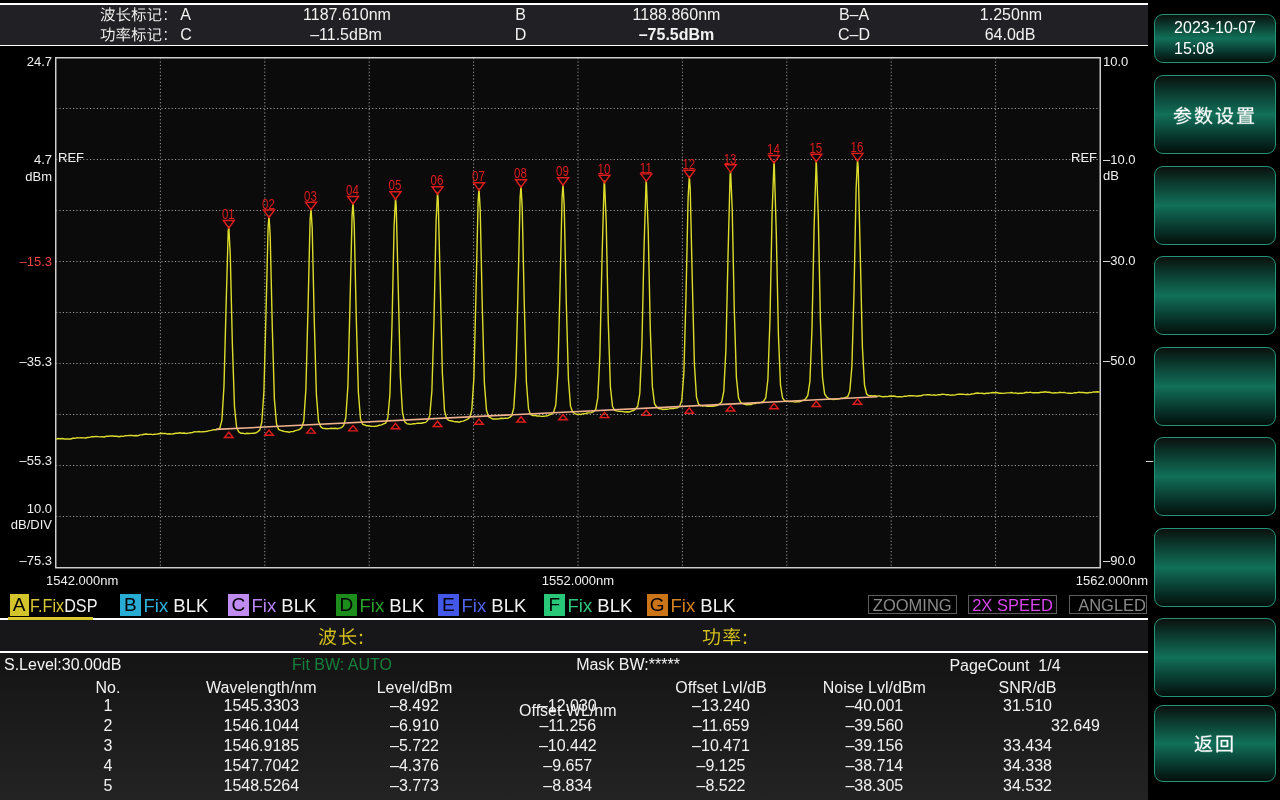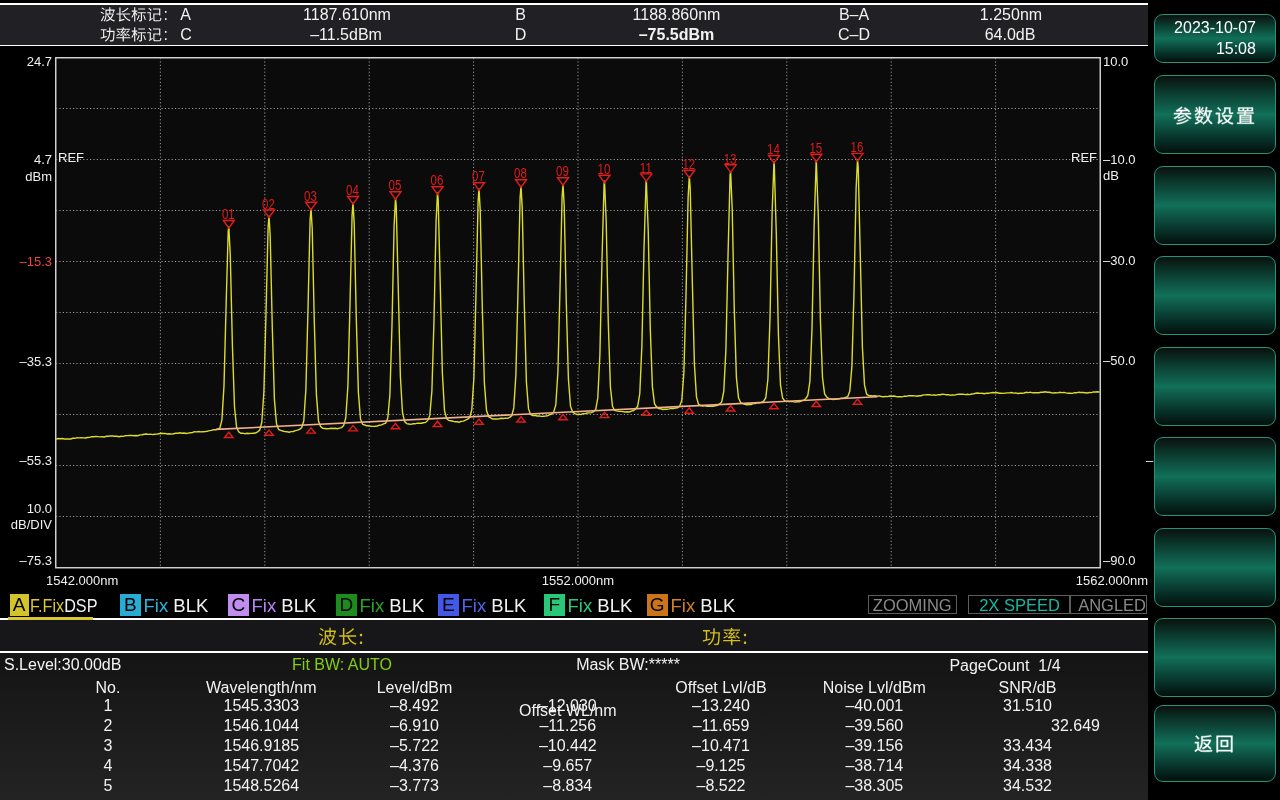--- a/index.html
+++ b/index.html
@@ -135,39 +135,39 @@
 <div style="position:absolute;left:251.5px;top:595px;font-size:18.5px;line-height:21px;white-space:nowrap"><span style="color:#b884f4">Fix</span> <span style="color:#f2f2f2">BLK</span></div>
 <div style="position:absolute;left:335.5px;top:594px;width:21.5px;height:22px;background:#1c8c1c;color:#000;font-size:19px;line-height:22px;text-align:center">D</div>
 <div style="position:absolute;left:359.5px;top:595px;font-size:18.5px;line-height:21px;white-space:nowrap"><span style="color:#28a428">Fix</span> <span style="color:#f2f2f2">BLK</span></div>
 <div style="position:absolute;left:437.5px;top:594px;width:21.5px;height:22px;background:#4458e8;color:#000;font-size:19px;line-height:22px;text-align:center">E</div>
 <div style="position:absolute;left:461.5px;top:595px;font-size:18.5px;line-height:21px;white-space:nowrap"><span style="color:#5064ec">Fix</span> <span style="color:#f2f2f2">BLK</span></div>
 <div style="position:absolute;left:543.5px;top:594px;width:21.5px;height:22px;background:#28c878;color:#000;font-size:19px;line-height:22px;text-align:center">F</div>
 <div style="position:absolute;left:567.5px;top:595px;font-size:18.5px;line-height:21px;white-space:nowrap"><span style="color:#2cc87c">Fix</span> <span style="color:#f2f2f2">BLK</span></div>
 <div style="position:absolute;left:646.5px;top:594px;width:21.5px;height:22px;background:#cc7418;color:#000;font-size:19px;line-height:22px;text-align:center">G</div>
 <div style="position:absolute;left:670.5px;top:595px;font-size:18.5px;line-height:21px;white-space:nowrap"><span style="color:#d4821c">Fix</span> <span style="color:#f2f2f2">BLK</span></div>
 <div style="position:absolute;left:868px;top:594.5px;width:88.5px;height:19.5px;border:1px solid #5c5c5c;color:#8a8a8a;font-size:16.5px;line-height:19px;text-align:center">ZOOMING</div>
-<div style="position:absolute;left:968px;top:594.5px;width:103px;height:19.5px;border:1px solid #5c5c5c;color:#14b8a6;font-size:16.5px;line-height:19px;text-align:center">2X SPEED</div>
+<div style="position:absolute;left:968px;top:594.5px;width:89px;height:19.5px;border:1px solid #5c5c5c;color:#d946ef;font-size:16.5px;line-height:19px;text-align:center">2X SPEED</div>
 <div style="position:absolute;left:1069px;top:594.5px;width:78px;height:19.5px;border:1px solid #5c5c5c;color:#8a8a8a;font-size:16.5px;line-height:19px;text-align:right">ANGLED</div>
 <div style="position:absolute;left:0.0px;top:618.4px;width:1148.0px;height:1.8px;background:#fff"></div>
 <div style="position:absolute;left:8.0px;top:616.8px;width:85.0px;height:3.4px;background:#d8c832"></div>
 <div style="position:absolute;left:0.0px;top:620.2px;width:1148.0px;height:31.2px;background:#17171a"></div>
 <div style="position:absolute;left:0.0px;top:651.4px;width:1148.0px;height:1.8px;background:#fff"></div>
 <svg style="position:absolute;left:318.0px;top:624.6px" width="49" height="24" fill="#d4c01a">
     <path transform="translate(0.00,18.81) scale(0.019000,-0.019000)" d="M92 777C151 745 227 696 265 662L309 722C271 755 194 801 135 830ZM38 506C99 477 177 431 215 398L258 460C219 491 140 535 80 562ZM62 -21 128 -67C180 26 240 151 285 256L226 301C177 188 110 56 62 -21ZM597 625V448H426V625ZM354 695V442C354 297 343 98 234 -42C252 -49 283 -67 296 -79C395 49 420 233 425 381H451C489 277 542 187 611 112C541 53 458 10 368 -20C384 -33 407 -64 417 -82C507 -50 590 -3 663 60C734 -2 819 -50 918 -80C929 -60 950 -31 967 -16C870 10 786 54 715 112C791 194 851 299 886 430L839 451L825 448H670V625H859C843 579 824 533 807 501L872 480C900 531 932 612 957 684L903 698L890 695H670V841H597V695ZM522 381H793C763 294 718 221 662 161C602 223 555 298 522 381Z"></path>
     <path transform="translate(20.20,18.81) scale(0.019000,-0.019000)" d="M769 818C682 714 536 619 395 561C414 547 444 517 458 500C593 567 745 671 844 786ZM56 449V374H248V55C248 15 225 0 207 -7C219 -23 233 -56 238 -74C262 -59 300 -47 574 27C570 43 567 75 567 97L326 38V374H483C564 167 706 19 914 -51C925 -28 949 3 967 20C775 75 635 202 561 374H944V449H326V835H248V449Z"></path>
     <path transform="translate(40.40,18.81) scale(0.019000,-0.019000)" d="M139 390C175 390 205 418 205 460C205 501 175 530 139 530C102 530 73 501 73 460C73 418 102 390 139 390ZM139 -13C175 -13 205 15 205 56C205 98 175 126 139 126C102 126 73 98 73 56C73 15 102 -13 139 -13Z"></path>
   </svg>
 <svg style="position:absolute;left:702.0px;top:624.6px" width="49" height="24" fill="#d4c01a">
     <path transform="translate(0.00,18.81) scale(0.019000,-0.019000)" d="M38 182 56 105C163 134 307 175 443 214L434 285L273 242V650H419V722H51V650H199V222C138 206 82 192 38 182ZM597 824C597 751 596 680 594 611H426V539H591C576 295 521 93 307 -22C326 -36 351 -62 361 -81C590 47 649 273 665 539H865C851 183 834 47 805 16C794 3 784 0 763 0C741 0 685 1 623 6C637 -14 645 -46 647 -68C704 -71 762 -72 794 -69C828 -66 850 -58 872 -30C910 16 924 160 940 574C940 584 940 611 940 611H669C671 680 672 751 672 824Z"></path>
     <path transform="translate(20.20,18.81) scale(0.019000,-0.019000)" d="M829 643C794 603 732 548 687 515L742 478C788 510 846 558 892 605ZM56 337 94 277C160 309 242 353 319 394L304 451C213 407 118 363 56 337ZM85 599C139 565 205 515 236 481L290 527C256 561 190 609 136 640ZM677 408C746 366 832 306 874 266L930 311C886 351 797 410 730 448ZM51 202V132H460V-80H540V132H950V202H540V284H460V202ZM435 828C450 805 468 776 481 750H71V681H438C408 633 374 592 361 579C346 561 331 550 317 547C324 530 334 498 338 483C353 489 375 494 490 503C442 454 399 415 379 399C345 371 319 352 297 349C305 330 315 297 318 284C339 293 374 298 636 324C648 304 658 286 664 270L724 297C703 343 652 415 607 466L551 443C568 424 585 401 600 379L423 364C511 434 599 522 679 615L618 650C597 622 573 594 550 567L421 560C454 595 487 637 516 681H941V750H569C555 779 531 818 508 847Z"></path>
     <path transform="translate(40.40,18.81) scale(0.019000,-0.019000)" d="M139 390C175 390 205 418 205 460C205 501 175 530 139 530C102 530 73 501 73 460C73 418 102 390 139 390ZM139 -13C175 -13 205 15 205 56C205 98 175 126 139 126C102 126 73 98 73 56C73 15 102 -13 139 -13Z"></path>
   </svg>
 <div style="position:absolute;left:0;top:653.2px;width:1148px;height:146.8px;background:linear-gradient(180deg,#141414,#232323)"></div>
 <div style="position:absolute;top:652.5px;font-size:16px;line-height:24.0px;color:#f2f2f2;font-weight:normal;white-space:nowrap;left:4.0px;">S.Level:30.00dB</div>
-<div style="position:absolute;top:652.5px;font-size:16px;line-height:24.0px;color:#84cc16;font-weight:normal;white-space:nowrap;left:342.0px;transform:translateX(-50%);">Fit BW: AUTO</div>
+<div style="position:absolute;top:652.5px;font-size:16px;line-height:24.0px;color:#15803d;font-weight:normal;white-space:nowrap;left:342.0px;transform:translateX(-50%);">Fit BW: AUTO</div>
 <div style="position:absolute;top:652.5px;font-size:16px;line-height:24.0px;color:#f2f2f2;font-weight:normal;white-space:nowrap;left:628.0px;transform:translateX(-50%);">Mask BW:*****</div>
 <div style="position:absolute;top:654.0px;font-size:16px;line-height:24.0px;color:#f2f2f2;font-weight:normal;white-space:nowrap;left:1005.0px;transform:translateX(-50%);">PageCount&nbsp; 1/4</div>
 <div style="position:absolute;top:675.5px;font-size:16px;line-height:24.0px;color:#f2f2f2;font-weight:normal;white-space:nowrap;left:108.0px;transform:translateX(-50%);">No.</div>
 <div style="position:absolute;top:675.5px;font-size:16px;line-height:24.0px;color:#f2f2f2;font-weight:normal;white-space:nowrap;left:261.3px;transform:translateX(-50%);">Wavelength/nm</div>
 <div style="position:absolute;top:675.5px;font-size:16px;line-height:24.0px;color:#f2f2f2;font-weight:normal;white-space:nowrap;left:414.5px;transform:translateX(-50%);">Level/dBm</div>
 <div style="position:absolute;top:675.5px;font-size:16px;line-height:24.0px;color:#f2f2f2;font-weight:normal;white-space:nowrap;left:567.8px;transform:translateX(-50%);margin-top:23px;">Offset WL/nm</div>
 <div style="position:absolute;top:675.5px;font-size:16px;line-height:24.0px;color:#f2f2f2;font-weight:normal;white-space:nowrap;left:721.0px;transform:translateX(-50%);">Offset Lvl/dB</div>
 <div style="position:absolute;top:675.5px;font-size:16px;line-height:24.0px;color:#f2f2f2;font-weight:normal;white-space:nowrap;left:874.3px;transform:translateX(-50%);">Noise Lvl/dBm</div>
 <div style="position:absolute;top:675.5px;font-size:16px;line-height:24.0px;color:#f2f2f2;font-weight:normal;white-space:nowrap;left:1027.5px;transform:translateX(-50%);">SNR/dB</div>
 <div style="position:absolute;top:694.3px;font-size:16px;line-height:24.0px;color:#f2f2f2;font-weight:normal;white-space:nowrap;left:108.0px;transform:translateX(-50%);">1</div>
@@ -198,21 +198,21 @@
 <div style="position:absolute;top:754.3px;font-size:16px;line-height:24.0px;color:#f2f2f2;font-weight:normal;white-space:nowrap;left:721.0px;transform:translateX(-50%);">–9.125</div>
 <div style="position:absolute;top:754.3px;font-size:16px;line-height:24.0px;color:#f2f2f2;font-weight:normal;white-space:nowrap;left:874.3px;transform:translateX(-50%);">–38.714</div>
 <div style="position:absolute;top:754.3px;font-size:16px;line-height:24.0px;color:#f2f2f2;font-weight:normal;white-space:nowrap;left:1027.5px;transform:translateX(-50%);">34.338</div>
 <div style="position:absolute;top:774.3px;font-size:16px;line-height:24.0px;color:#f2f2f2;font-weight:normal;white-space:nowrap;left:108.0px;transform:translateX(-50%);">5</div>
 <div style="position:absolute;top:774.3px;font-size:16px;line-height:24.0px;color:#f2f2f2;font-weight:normal;white-space:nowrap;left:261.3px;transform:translateX(-50%);">1548.5264</div>
 <div style="position:absolute;top:774.3px;font-size:16px;line-height:24.0px;color:#f2f2f2;font-weight:normal;white-space:nowrap;left:414.5px;transform:translateX(-50%);">–3.773</div>
 <div style="position:absolute;top:774.3px;font-size:16px;line-height:24.0px;color:#f2f2f2;font-weight:normal;white-space:nowrap;left:567.8px;transform:translateX(-50%);">–8.834</div>
 <div style="position:absolute;top:774.3px;font-size:16px;line-height:24.0px;color:#f2f2f2;font-weight:normal;white-space:nowrap;left:721.0px;transform:translateX(-50%);">–8.522</div>
 <div style="position:absolute;top:774.3px;font-size:16px;line-height:24.0px;color:#f2f2f2;font-weight:normal;white-space:nowrap;left:874.3px;transform:translateX(-50%);">–38.305</div>
 <div style="position:absolute;top:774.3px;font-size:16px;line-height:24.0px;color:#f2f2f2;font-weight:normal;white-space:nowrap;left:1027.5px;transform:translateX(-50%);">34.532</div>
-<div style="position:absolute;left:1154px;top:13.5px;width:122px;height:49.5px;background:linear-gradient(180deg,#0c100e 0%,#0a2b22 13%,#0e5443 35%,#117059 50%,#0d5645 63%,#07332a 81%,#030f0b 100%);border:1px solid #229478;border-radius:9px;display:flex;align-items:center;justify-content:center;text-align:right;color:#fff">
+<div style="position:absolute;left:1154px;top:13.5px;width:122px;height:49.5px;background:linear-gradient(180deg,#0c100e 0%,#0a2b22 13%,#0e5443 35%,#117059 50%,#0d5645 63%,#07332a 81%,#030f0b 100%);border:1px solid #229478;border-radius:9px;display:flex;align-items:center;justify-content:center;text-align:left;color:#fff">
     <div style="font-size:16px;line-height:21px">2023-10-07<br>15:08</div>
   </div>
 <div style="position:absolute;left:1154px;top:75px;width:122px;height:79px;background:linear-gradient(180deg,#0c100e 0%,#0a2b22 13%,#0e5443 35%,#117059 50%,#0d5645 63%,#07332a 81%,#030f0b 100%);border:1px solid #229478;border-radius:9px;display:flex;align-items:center;justify-content:center;text-align:center;color:#fff"></div>
 <div style="position:absolute;left:1154px;top:165.5px;width:122px;height:79px;background:linear-gradient(180deg,#0c100e 0%,#0a2b22 13%,#0e5443 35%,#117059 50%,#0d5645 63%,#07332a 81%,#030f0b 100%);border:1px solid #229478;border-radius:9px;display:flex;align-items:center;justify-content:center;text-align:center;color:#fff"></div>
 <div style="position:absolute;left:1154px;top:256px;width:122px;height:79px;background:linear-gradient(180deg,#0c100e 0%,#0a2b22 13%,#0e5443 35%,#117059 50%,#0d5645 63%,#07332a 81%,#030f0b 100%);border:1px solid #229478;border-radius:9px;display:flex;align-items:center;justify-content:center;text-align:center;color:#fff"></div>
 <div style="position:absolute;left:1154px;top:346.5px;width:122px;height:79px;background:linear-gradient(180deg,#0c100e 0%,#0a2b22 13%,#0e5443 35%,#117059 50%,#0d5645 63%,#07332a 81%,#030f0b 100%);border:1px solid #229478;border-radius:9px;display:flex;align-items:center;justify-content:center;text-align:center;color:#fff"></div>
 <div style="position:absolute;left:1154px;top:437px;width:122px;height:79px;background:linear-gradient(180deg,#0c100e 0%,#0a2b22 13%,#0e5443 35%,#117059 50%,#0d5645 63%,#07332a 81%,#030f0b 100%);border:1px solid #229478;border-radius:9px;display:flex;align-items:center;justify-content:center;text-align:center;color:#fff"></div>
 <div style="position:absolute;left:1154px;top:527.5px;width:122px;height:79px;background:linear-gradient(180deg,#0c100e 0%,#0a2b22 13%,#0e5443 35%,#117059 50%,#0d5645 63%,#07332a 81%,#030f0b 100%);border:1px solid #229478;border-radius:9px;display:flex;align-items:center;justify-content:center;text-align:center;color:#fff"></div>
 <div style="position:absolute;left:1154px;top:618px;width:122px;height:79px;background:linear-gradient(180deg,#0c100e 0%,#0a2b22 13%,#0e5443 35%,#117059 50%,#0d5645 63%,#07332a 81%,#030f0b 100%);border:1px solid #229478;border-radius:9px;display:flex;align-items:center;justify-content:center;text-align:center;color:#fff"></div>
 <svg style="position:absolute;left:1173.0px;top:104.1px" width="86" height="24" fill="#fff">

